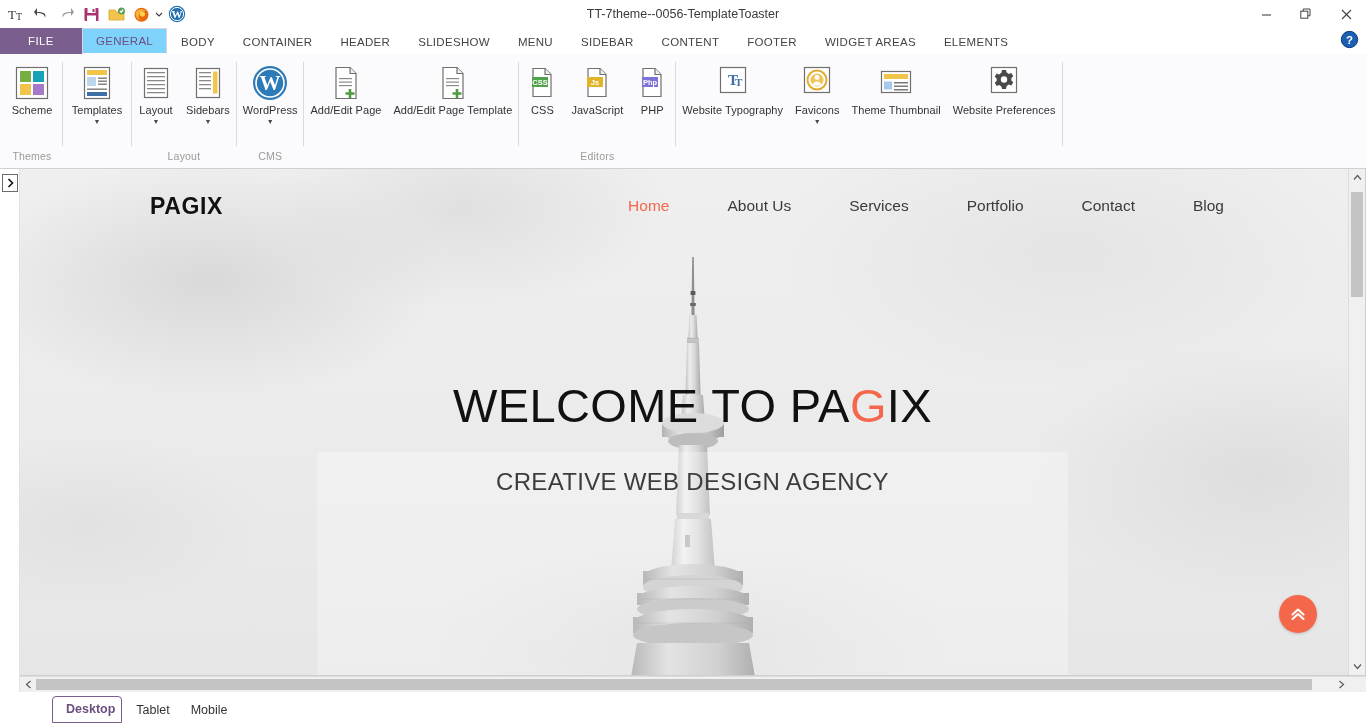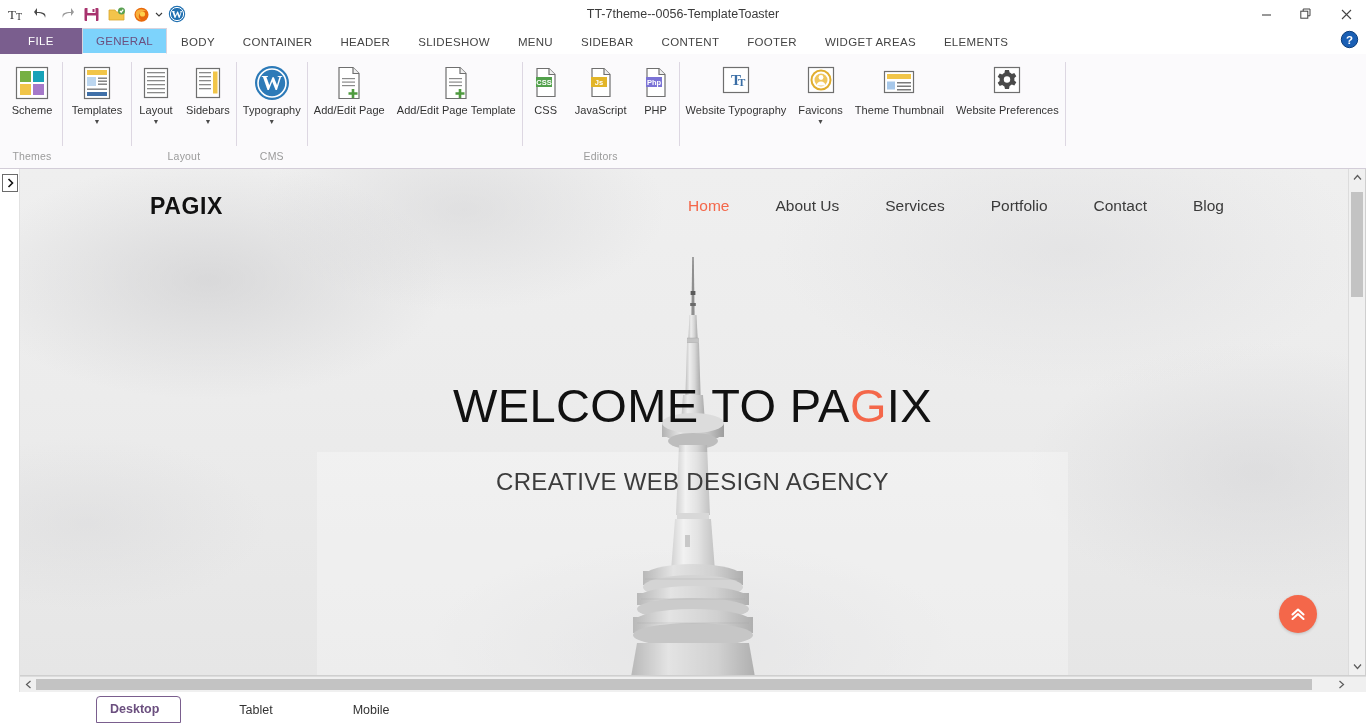--- a/index.html
+++ b/index.html
@@ -84,21 +84,21 @@
       radial-gradient(ellipse 320px 180px at 92% 60%, rgba(203,203,206,.40), rgba(203,203,206,0) 72%),
       radial-gradient(ellipse 360px 150px at 50% 95%, rgba(198,198,201,.35), rgba(198,198,201,0) 74%),
       radial-gradient(ellipse 250px 120px at 5% 70%,  rgba(210,210,212,.35), rgba(210,210,212,0) 72%),
       linear-gradient(180deg,#efefef 0%,#ececec 45%,#e6e6e6 100%);
   }
   
   .tower { position:absolute; left:50%; transform:translateX(-50%); bottom:0; width:200px; height:420px; }
 
   .hdr { position:absolute; left:0; right:0; top:0; height:74px; display:flex; align-items:center; }
   .logo { font-size:23px; font-weight:bold; color:#111; letter-spacing:.6px; margin-left:130px; }
-  .navmenu { margin-left:auto; margin-right:120px; display:flex; gap:4px; }
+  .navmenu { margin-left:auto; margin-right:120px; display:flex; gap:16px; }
   .navmenu a {
     font-size:15.5px; color:#3a3a3a; text-decoration:none; padding:6px 21px; cursor:pointer;
   }
   .navmenu a.active { color:#f4674a; }
 
   .hero { position:absolute; left:0; right:0; top:0; bottom:0; display:flex; flex-direction:column;
           align-items:center; justify-content:center; padding-top:30px; }
   .hero-band { position:absolute; left:297px; right:297px; top:283px; height:228px; background:rgba(255,255,255,.30); }
   .hero-inner { position:relative; display:flex; flex-direction:column; align-items:center;justify-content:flex-end; }
   .hero-title { font-size:47px; font-weight:normal; color:#111; letter-spacing:.4px; white-space:nowrap; }
@@ -129,24 +129,23 @@
   .hs-arrow { width:16px; display:flex; align-items:center; justify-content:center; cursor:pointer; }
   .hs-track { flex:1; position:relative; }
   .hs-thumb { position:absolute; top:2px; bottom:2px; left:0; width:1276px; background:#c3c3c3; cursor:pointer; }
   .corner-box { width:17px; background:#f0f0f0; }
 
   
   .devicebar {
     flex:0 0 36px; background:#fff; display:flex; align-items:flex-end; padding-left:52px; position:relative;
   }
   .devtab {
-    font-size:12.5px; color:#333; padding:5px 21px 6px 13px; cursor:pointer;
+    font-size:12.5px; color:#333; padding:5px 6px 6px 13px; cursor:pointer;
     border:1px solid transparent; border-bottom:none; background:transparent; margin-bottom:5px;
     border-radius:3px 3px 0 0;
-    margin-left:44px;
   }
   .devtab.active {
     color:#6b4f7f; font-weight:bold; background:#fff;
     border:1px solid #7a5e8e; border-radius:4px 4px 0 0;
   }
 </style>
 </head>
 <body>
 
 <div id="app">
@@ -330,21 +329,21 @@
     <div class="rgroup">
       <div class="rgroup-items">
         <div class="rbtn" style="min-width:64px">
           <span class="ico">
             <svg width="38" height="38" viewBox="0 0 38 38">
                 <circle cx="19" cy="19" r="17" fill="#2c7ab8"></circle>
                 <circle cx="19" cy="19" r="14" fill="none" stroke="#fff" stroke-width="1.6"></circle>
                 <text x="19" y="26" font-family="Liberation Serif, serif" font-size="21" fill="#fff" text-anchor="middle" font-weight="bold">W</text>
               </svg>
           </span>
-          <span class="lbl">Typography</span>
+          <span class="lbl">WordPress</span>
           <span class="caret">▼</span>
         </div>
       </div>
       <div class="rgroup-label">CMS</div>
     </div>
     <div class="rsep"></div>
 
     <div class="rgroup">
       <div class="rgroup-items">
         <div class="rbtn" style="min-width:56px">

